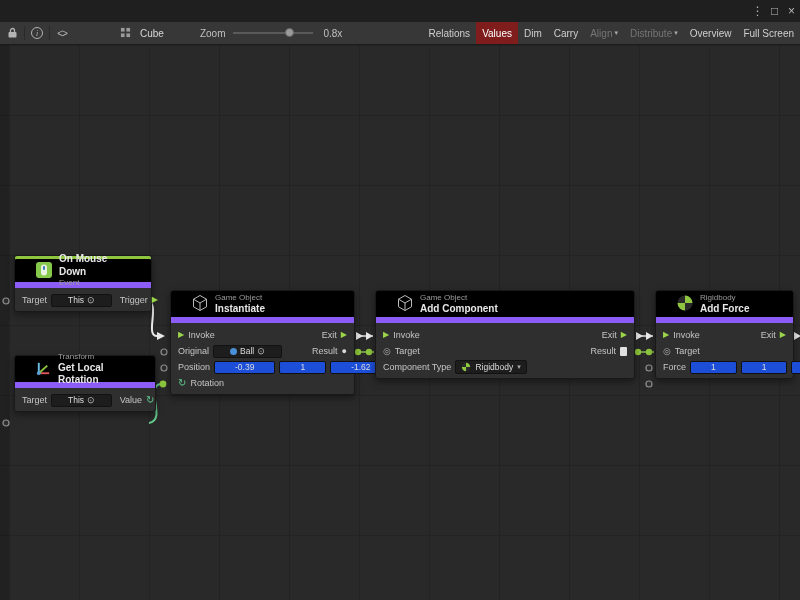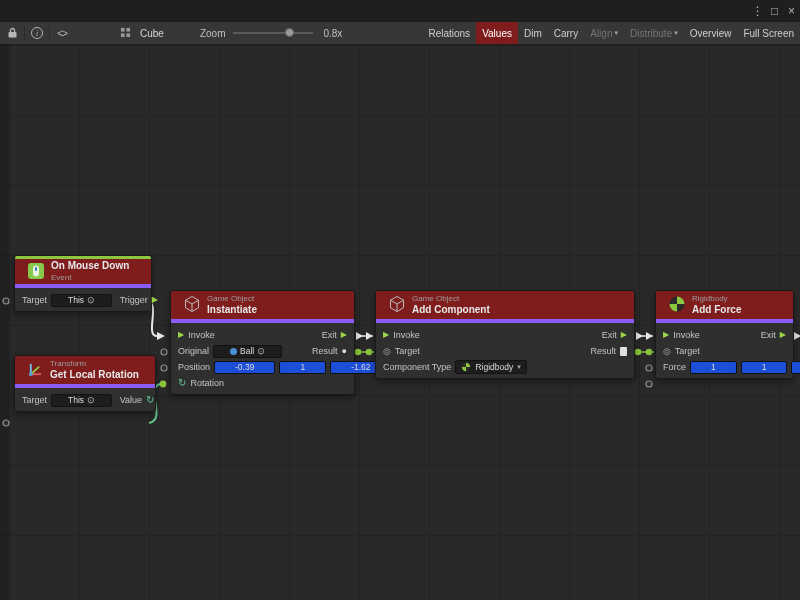--- a/index.html
+++ b/index.html
@@ -44,22 +44,22 @@
       linear-gradient(90deg,#232323 1px,transparent 1px);
     background-size:70px 70px;background-position:9px 0;z-index:1}
   .left-band{position:absolute;left:0;top:0;width:9px;height:555px;background:rgba(0,0,0,.18)}
   .wires{position:absolute;left:0;top:0;width:800px;height:600px;z-index:5;pointer-events:none}
   .uport{fill:#2d2d2d;stroke:#8f8f8f;stroke-width:1.2}
 
   
   .node{position:absolute;z-index:10;background:#2f2f2f;border:1px solid #191919;
     border-radius:3px;box-shadow:0 3px 7px rgba(0,0,0,.4);font-size:9px;color:#c5c5c5}
   .event-bar{height:3px;background:#8ec63f;border-radius:2px 2px 0 0}
-  .node-header{display:flex;align-items:center;gap:6px;padding:0 12px;background:#7f1d1d;
-    border-bottom:4px solid #8b5cf6;height:32px;border-radius:2px 2px 0 0}
+  .node-header{display:flex;align-items:center;gap:6px;padding:0 20px;background:#000000;
+    border-bottom:6px solid #8b5cf6;height:32px;border-radius:2px 2px 0 0}
   .node-header.short{height:29px}
   .nh-text{display:flex;flex-direction:column;line-height:1.25}
   .node-title{font-size:10px;font-weight:bold;color:#e8e8e8}
   .node-cat{font-size:8px;color:#9c9c9c}
   .node-body{padding:4px 0 3px}
   .row{display:flex;align-items:center;height:16px;padding:0 7px;gap:4px}
   .spacer{flex:1}
   .lbl{color:#c5c5c5}
   .arrow{color:#9bd64a;font-size:8px;line-height:1}
   .chip{display:inline-flex;align-items:center;gap:3px;background:#1d1d1d;border:1px solid #121212;

